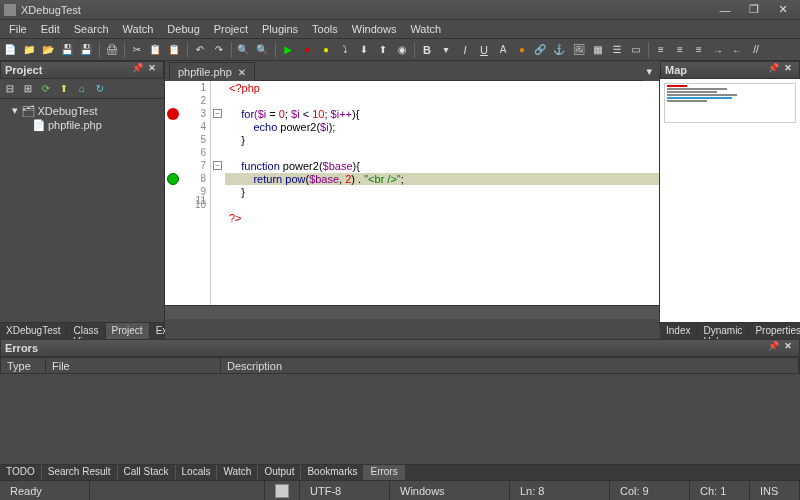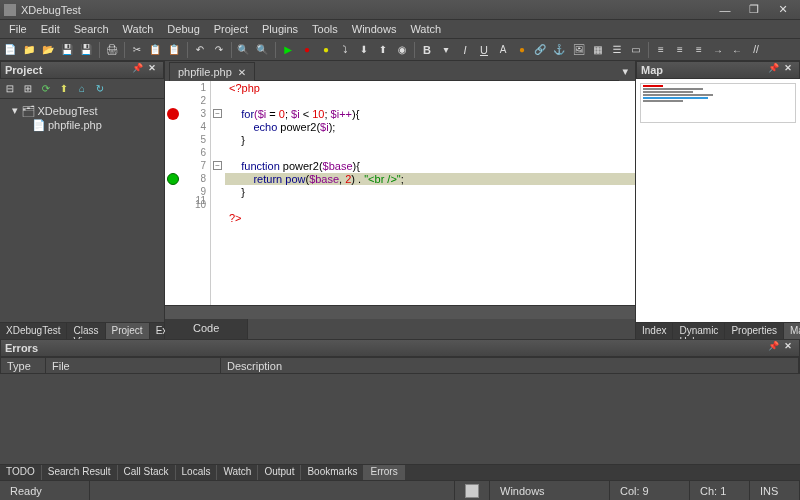--- a/index.html
+++ b/index.html
@@ -49,21 +49,21 @@
 .kw { color:#008; }
 .var { color:#808; }
 .num { color:#d00; }
 .fn { color:#008; }
 .str { color:#080; }
 .php { color:#d00; }
 .scroll-x { height:14px; background:#555; border-top:1px solid #333; }
 .view-tabs { height:20px; display:flex; background:#4a4a4a; }
 .view-tab { padding:3px 28px; cursor:pointer; border-right:1px solid #333; }
 .view-tab.active { background:#3a3a3a; }
-.right { width:165px; border-left:1px solid #333; }
+.right { width:141px; border-left:1px solid #333;border-radius:16px; }
 .map-body { flex:1; background:#fff; padding:4px; }
 .minimap { width:100%; height:40px; background:#fff; border:1px solid #ccc; }
 .minimap div { height:2px; margin:1px 2px; }
 .bottom { height:16px; display:flex; background:#3a3a3a; border-top:1px solid #333; }
 .btab { padding:1px 6px; cursor:pointer; border-right:1px solid #555; font-size:10px; }
 .btab.active { background:#555; }
 .errors-panel { display:flex; flex-direction:column; }
 .err-hdr { display:flex; background:#4a4a4a; border:1px solid #333; height:17px; }
 .err-col { padding:2px 6px; border-right:1px solid #333; }
 .err-body { flex:1; background:#4a4a4a; }
@@ -224,21 +224,20 @@
         <div class="line" style="top:40px">        <span class="kw">echo</span><span> power2(</span><span class="var">$i</span><span>);</span></div>
         <div class="line" style="top:53px">    <span>}</span></div>
         <div class="line" style="top:79px">    <span class="kw">function</span><span> power2(</span><span class="var">$base</span><span>){</span></div>
         <div class="line hl" style="top:92px;left:0;padding-left:4px">        <span class="kw">return</span><span class="fn"> pow</span><span>(</span><span class="var">$base</span><span>, </span><span class="num">2</span><span>) . </span><span class="str">"&lt;br /&gt;"</span><span>;</span></div>
         <div class="line" style="top:105px">    <span>}</span></div>
         <div class="line" style="top:131px"><span class="php">?&gt;</span></div>
       </div>
     </div>
     <div class="scroll-x"></div>
     <div class="view-tabs">
-      <span class="view-tab active">Code</span>
     </div>
   </div>
 
   <div class="panel right">
     <div class="panel-hdr">
       <span>Map</span>
       <span class="spacer"></span>
       <span class="pbtn">📌</span>
       <span class="pbtn">✕</span>
     </div>
@@ -286,17 +285,19 @@
   <span class="btab">Bookmarks</span>
   <span class="btab active">Errors</span>
 </div>
 
 <div class="status">
   <span class="status-cell" style="width:90px">Ready</span>
   <span class="status-cell flex"></span>
   <span class="status-cell">
       <span style="width:14px;height:14px;background:#ccc;border:1px solid #888;display:inline-block"></span>
     </span>
+  <span class="status-cell" style="width:90px">UTF-8</span>
   <span class="status-cell" style="width:120px">Windows</span>
+  <span class="status-cell" style="width:100px">Ln: 8</span>
   <span class="status-cell" style="width:80px">Col: 9</span>
   <span class="status-cell" style="width:60px">Ch: 1</span>
   <span class="status-cell" style="width:50px">INS</span>
 </div>
 
 </body></html>

